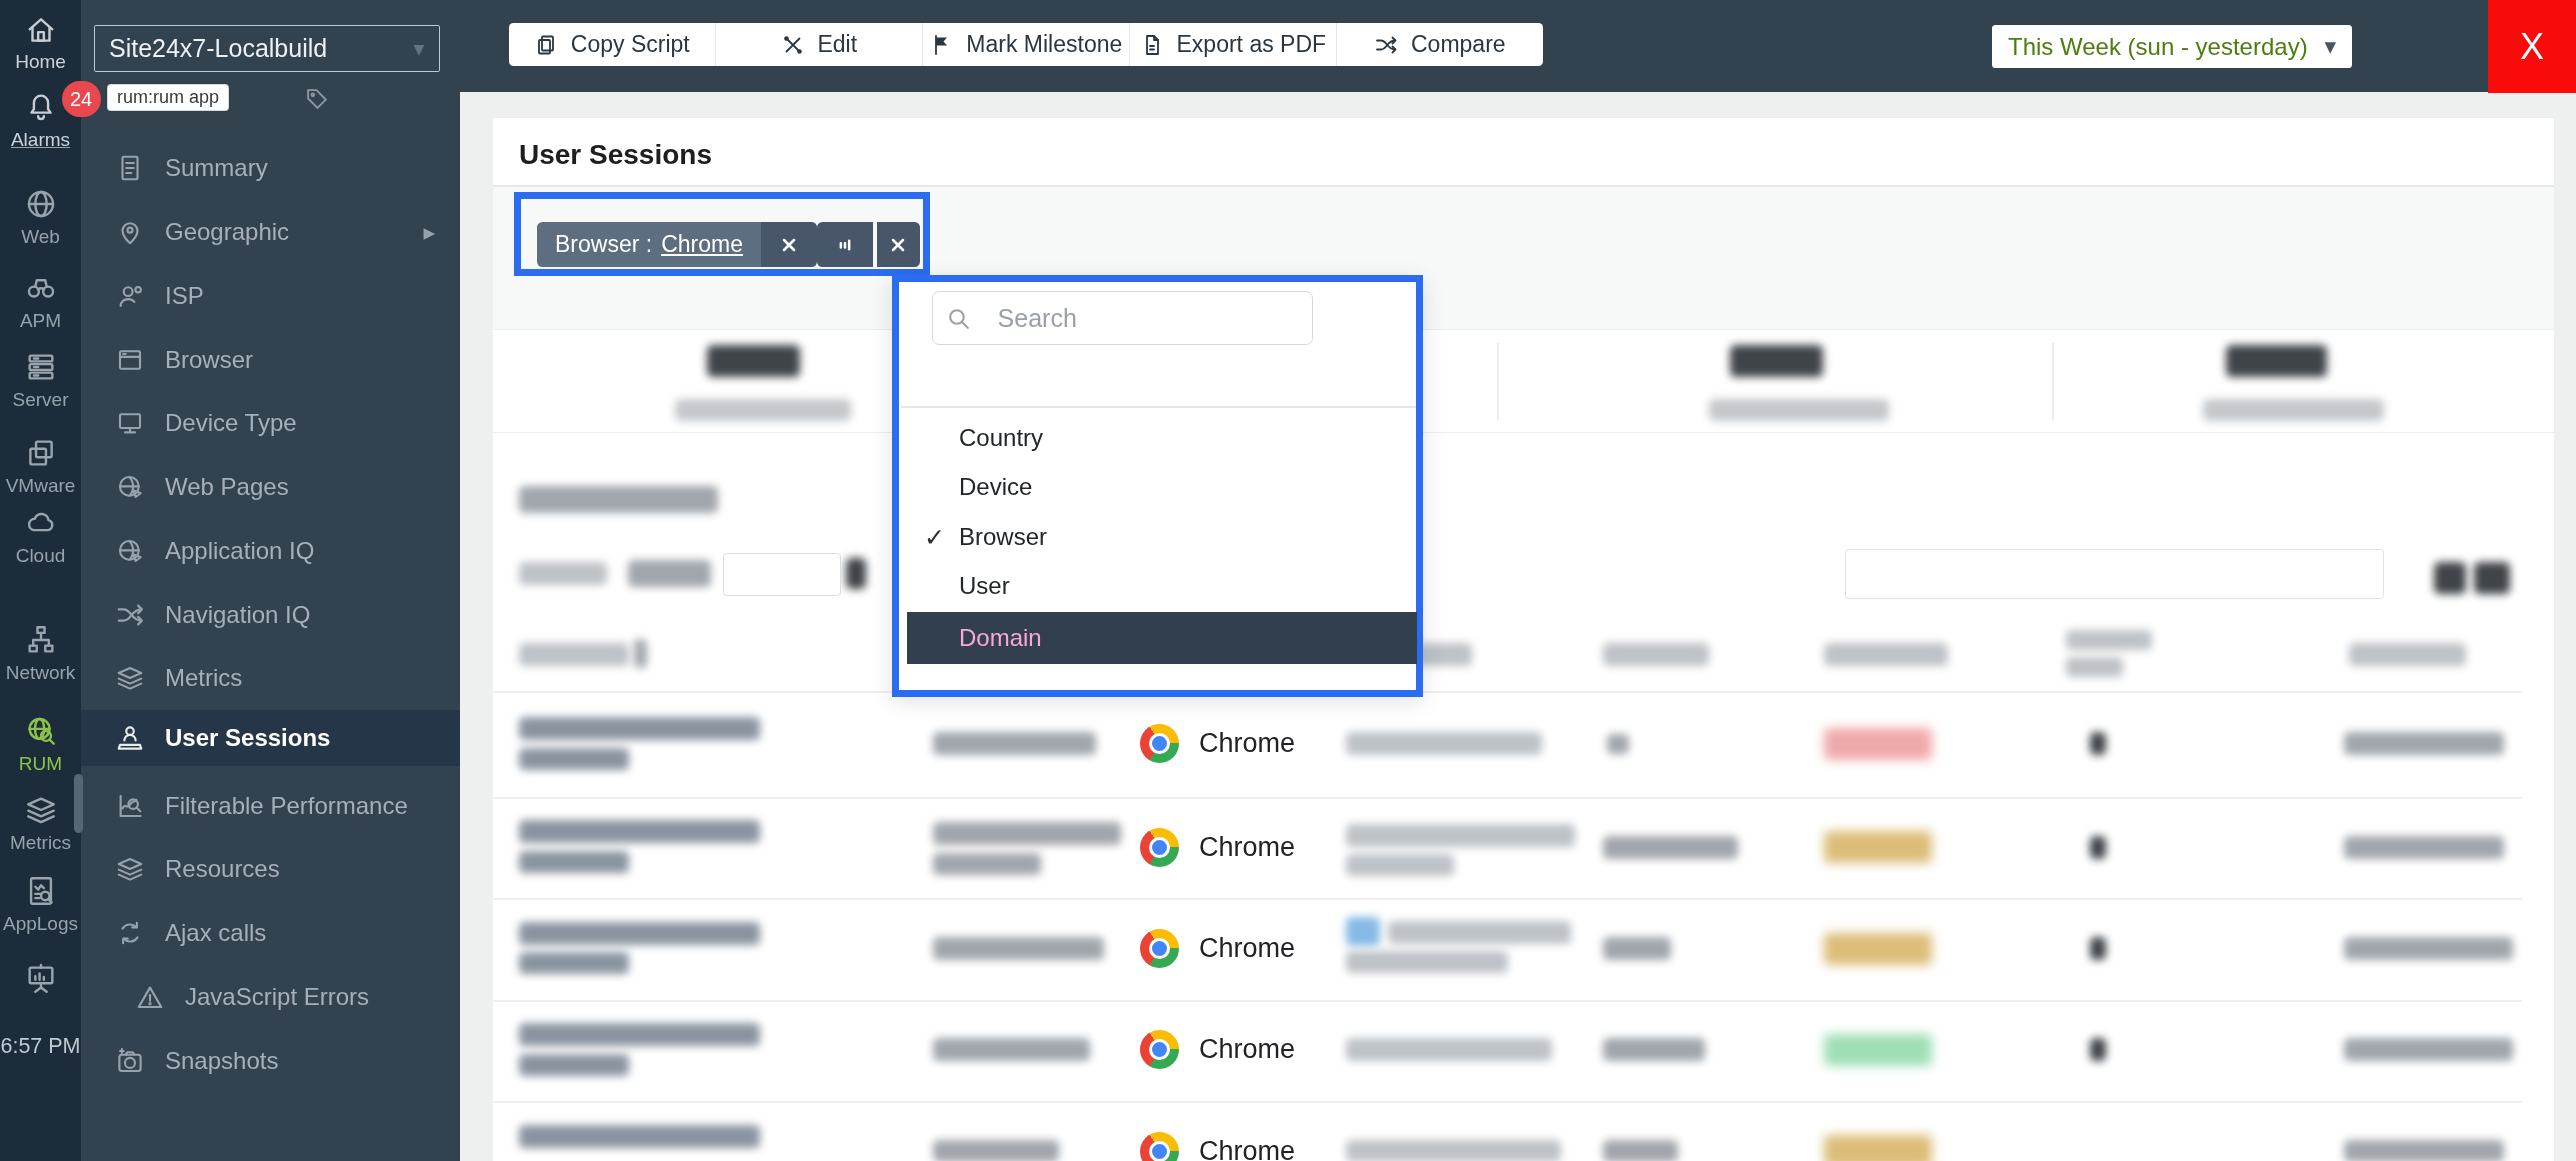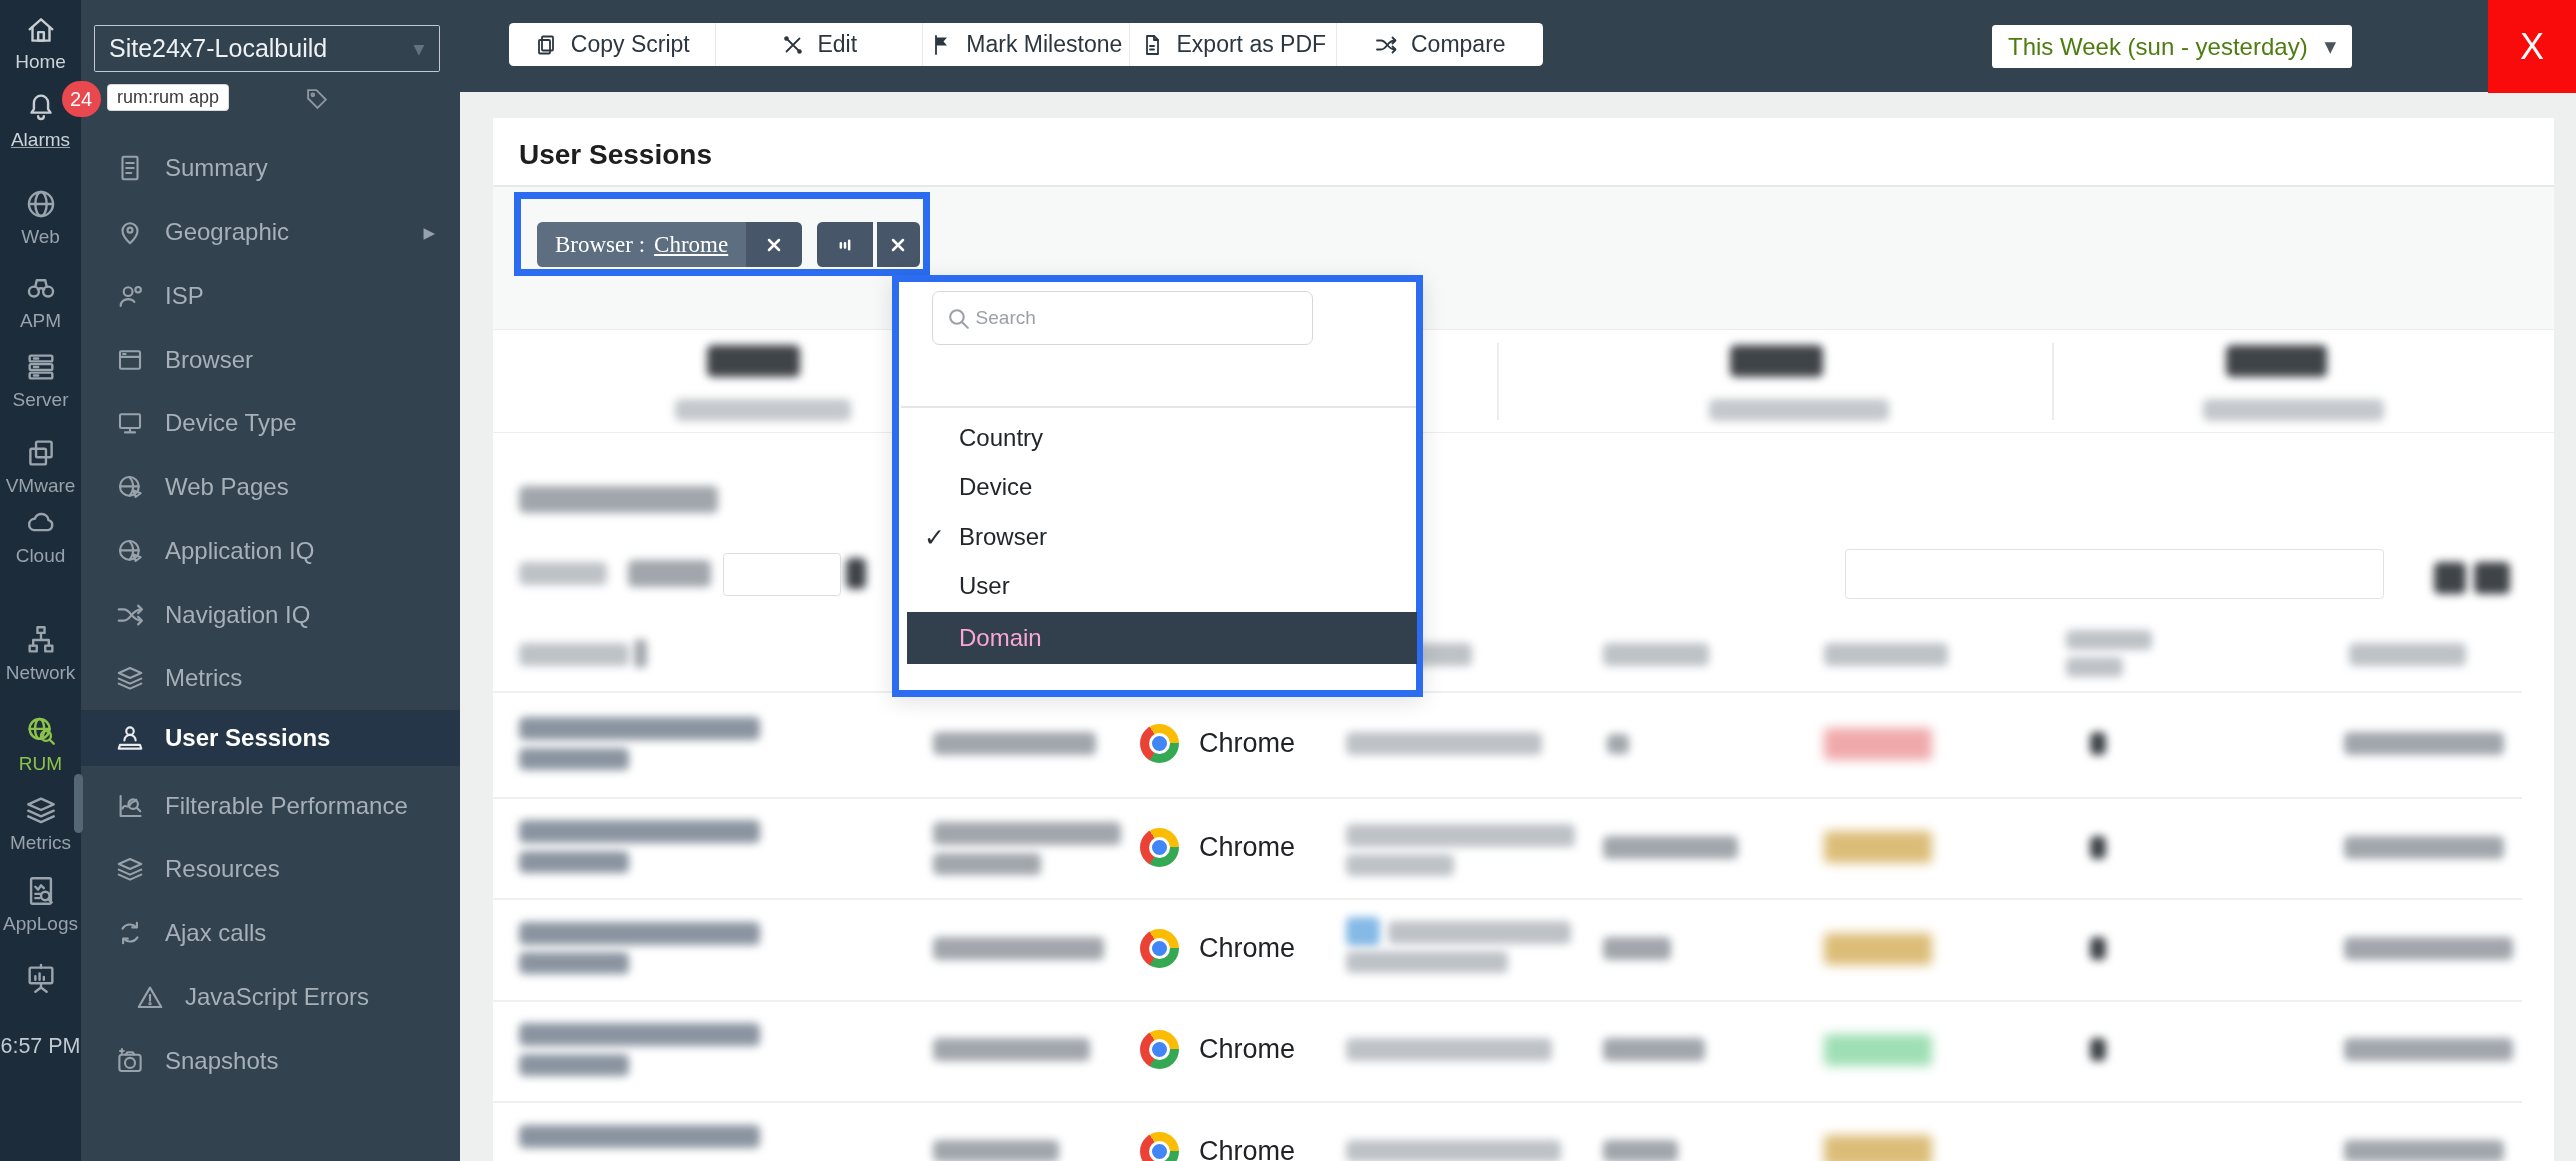--- a/index.html
+++ b/index.html
@@ -60,21 +60,21 @@
   .chip { position:absolute; top:222px; height:45px; display:flex; z-index:45; }
   .chip-main { background:#5d6e80; color:#fff; font-size:23px; display:flex; align-items:center; padding:0 18px; border-radius:5.4px 0 0 5.4px; }
   .chip-main .cv { text-decoration:underline; margin-left:9px; }
   .chip-x { background:#475769; display:flex; align-items:center; justify-content:center; border-radius:0 5.4px 5.4px 0; cursor:pointer; }
   .chip-x svg, .chip-bars svg { width:20px; height:20px; stroke:#fff; stroke-width:3; stroke-linecap:round; }
   .chip-bars { background:#475769; display:flex; align-items:center; justify-content:center; border-radius:5.4px 0 0 5.4px; cursor:pointer; }
 
   
   .dd-search { position:absolute; left:932px; top:291px; width:381px; height:54px; border:1.8px solid #d5d8db; border-radius:7.2px; display:flex; align-items:center; padding:0 12.6px; z-index:55; background:#fff; }
   .dd-search svg { width:25px; height:25px; stroke:#9aa0a6; fill:none; stroke-width:2; stroke-linecap:round; }
-  .dd-search .ph { color:#9aa0a6; font-size:19px; margin-left:5px; }
+  .dd-search .ph { color:#9aa0a6; font-size:25px; margin-left:27px; }
   .dd-divider { position:absolute; left:901px; top:406px; width:515px; height:1.8px; background:#e4e6e8; z-index:55; }
   .dd-item { position:absolute; left:959px; height:36px; line-height:36px; color:#22262a; font-size:24px; z-index:56; cursor:pointer; }
   .dd-check { position:absolute; left:924px; color:#2b2f33; font-size:25px; z-index:56; }
   .dd-hl { position:absolute; left:907px; top:612px; width:510px; height:52px; background:#323f4c; z-index:55; cursor:pointer; }
   .dd-hl span { position:absolute; left:52px; top:0; line-height:52px; color:#f9a8d4; font-size:24px; }
 
   
   .stats { left:493px; top:329px; width:2061px; height:104px; background:#fff; border-top:1.8px solid #ededed; border-bottom:1.8px solid #ededed; }
   .statdiv { width:1.8px; background:#ececec; top:343px; height:77px; }
 
@@ -495,21 +495,21 @@
   <div class="chrome-cell" style="top:1132px;">
     <span class="chrome-logo"></span>
     <span>Chrome</span>
   </div>
   <div class="blur b-light" style="left:1346px; top:1140px; width:215px; height:21.5px;"></div>
   <div class="blur b-mid" style="left:1603px; top:1140px; width:75px;  height:21.5px;"></div>
   <div class="tbadge" style="top:1135px;" data-color="orange"></div>
   <div class="blur b-mid" style="left:2344px; top:1140px; width:160px; height:21.5px;"></div>
 
   <div class="abs bluebox bbox1"></div>
-  <div class="chip" style="left:537px;font-family:Liberation Serif, serif;">
+  <div class="chip" style="left:537px;">
     <div class="chip-main">
       <span>Browser :</span>
       <span class="cv">Chrome</span>
     </div>
     <div class="chip-x" style="width:56px;">
       <svg viewBox="0 0 24 24">
           <path d="M6 6 18 18M18 6 6 18"></path>
         </svg>
     </div>
   </div>

